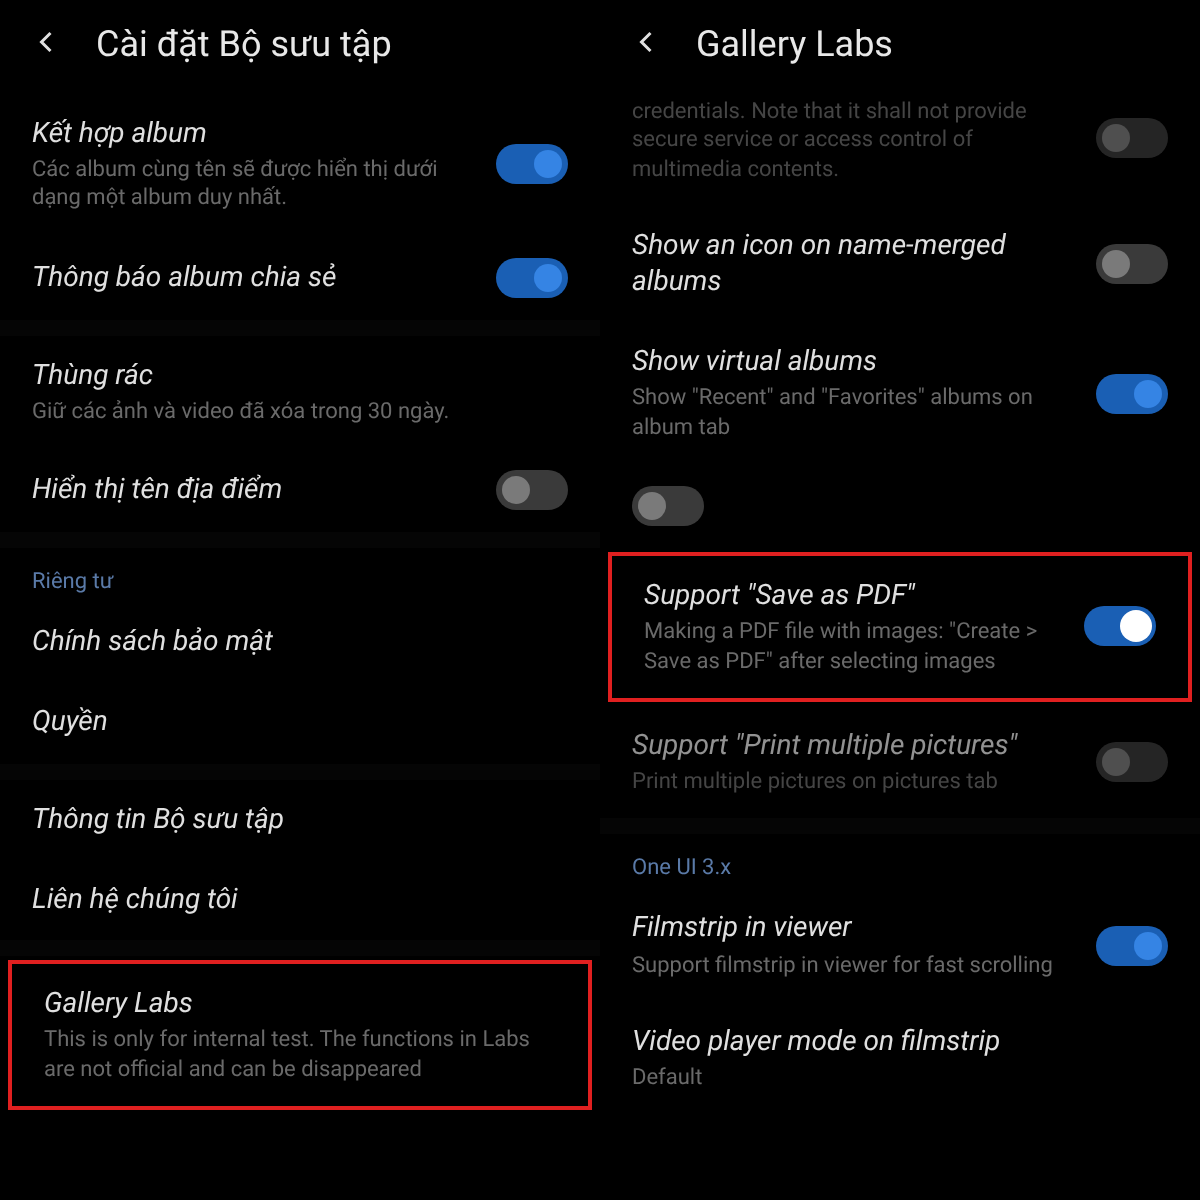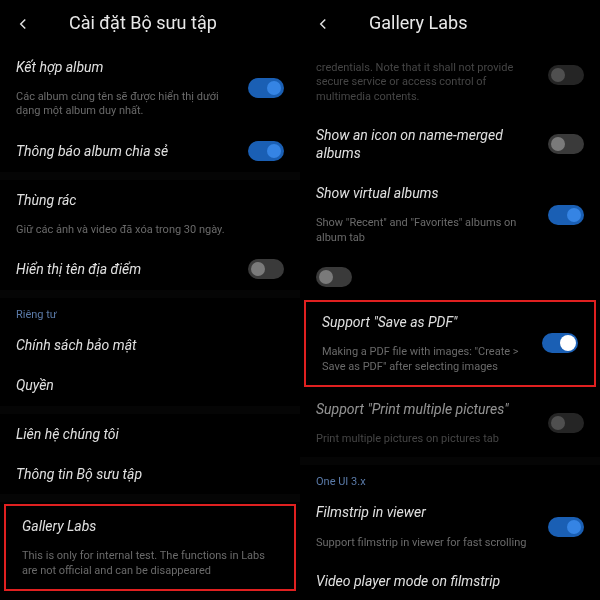--- a/index.html
+++ b/index.html
@@ -1,25 +1,25 @@
 <!DOCTYPE html>
 <html><head>
 <meta charset="utf-8">
 <style>
 * { margin: 0; padding: 0; box-sizing: border-box; }
 body { background: #000; font-family: -apple-system, BlinkMacSystemFont, 'Segoe UI', Roboto, sans-serif; width: 600px; height: 600px; display: flex; overflow: hidden; }
 .panel { width: 300px; height: 600px; background: #000; overflow: hidden; position: relative; }
-.header { display: flex; align-items: flex-end; padding: 12px 14px 14px 14px; gap: 21px; }
+.header { display: flex; align-items: flex-start; padding: 12px 14px 14px 14px; }
 .back-arrow { color: #e0e0e0; margin-right: 16px; display: flex; align-items: center; }
 .back-arrow svg { width: 18px; height: 18px; }
 .header-title { color: #e8e8e8; font-size: 18px; font-weight: 400; }
 .item { padding: 11px 16px 11px 16px; display: flex; align-items: center; justify-content: space-between; }
 .item-text { flex: 1; padding-right: 12px; }
 .item-title { color: #e0e0e0; font-size: 14px; font-weight: 400; line-height: 1.3; font-style: italic; }
-.item-desc { color: #6a6a6a; font-size: 11px; line-height: 1.3; margin-top: 14px; }
+.item-desc { color: #6a6a6a; font-size: 11px; line-height: 1.3; margin-top: 2px; }
 .section-label { color: #5a7aa8; font-size: 11px; padding: 10px 16px 4px 16px; }
 .toggle { width: 36px; height: 20px; border-radius: 10px; position: relative; flex-shrink: 0; }
 .toggle::after { content: ''; position: absolute; width: 14px; height: 14px; border-radius: 50%; top: 3px; transition: none; }
 .toggle.on { background: #1a5fb4; }
 .toggle.on::after { background: #3584e4; right: 3px; }
 .toggle.on.bright::after { background: #ffffff; right: 2px; width: 16px; height: 16px; top: 2px; }
 .toggle.off { background: #3a3a3a; }
 .toggle.off::after { background: #7a7a7a; left: 3px; }
 .divider-space { height: 8px; background: #050505; }
 .highlight-box { border: 2px solid #e02020; margin: 2px 4px; }
@@ -82,27 +82,27 @@
   <div class="item">
     <div class="item-text">
       <div class="item-title">Quyền</div>
     </div>
   </div>
 
   <div class="divider-space"></div>
 
   <div class="item">
     <div class="item-text">
-      <div class="item-title">Liên hệ chúng tôi</div>
+      <div class="item-title">Thông tin Bộ sưu tập</div>
     </div>
   </div>
 
   <div class="item">
     <div class="item-text">
-      <div class="item-title">Thông tin Bộ sưu tập</div>
+      <div class="item-title">Liên hệ chúng tôi</div>
     </div>
   </div>
 
   <div class="divider-space"></div>
 
   <div class="highlight-box">
     <div class="item">
       <div class="item-text">
         <div class="item-title">Gallery Labs</div>
         <div class="item-desc">This is only for internal test. The functions in Labs are not official and can be disappeared</div>

